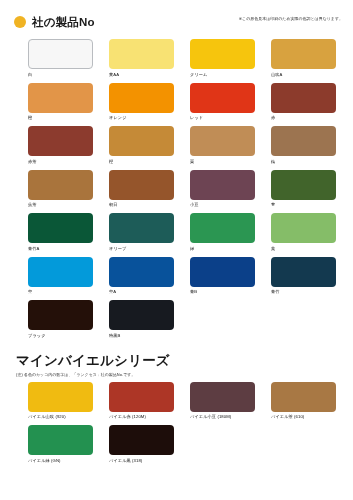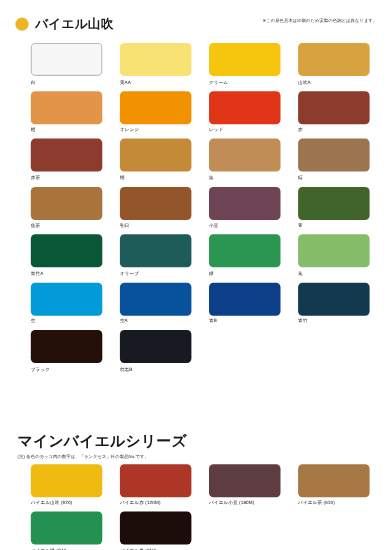--- a/index.html
+++ b/index.html
@@ -93,40 +93,39 @@
   
   .section2 {
     padding: 9px 0 0 16px;
   }
   .section2-title {
     font-size: 13.5px;
     font-weight: bold;
     letter-spacing: 0.2px;
     line-height: 16px;
     white-space: nowrap;
-    margin-top: 40px;
   }
   .section2-note {
     font-size: 3.9px;
     line-height: 6px;
     margin-top: 3px;
     margin-bottom: 2px;
     color: #2a2a2a;
     white-space: nowrap;
     letter-spacing: 0.1px;
   }
 </style>
 </head>
 <body>
 
 <div class="page">
 
   <div class="section-head">
     <span class="bullet" style="background: rgb(240, 179, 35);"></span>
-    <span class="section-title">バイエル山吹</span>
+    <span class="section-title">社の製品No</span>
     <span class="head-note">※この原色見本は印刷のため実際の色調とは異なります。</span>
   </div>
 
   <div class="grid" id="main-grid">
       <div class="row">
         <div class="cell">
           <div class="chip outline" style="background: rgb(247, 247, 247);"></div>
           <div class="chip-label">白</div>
         </div>
         <div class="cell">

